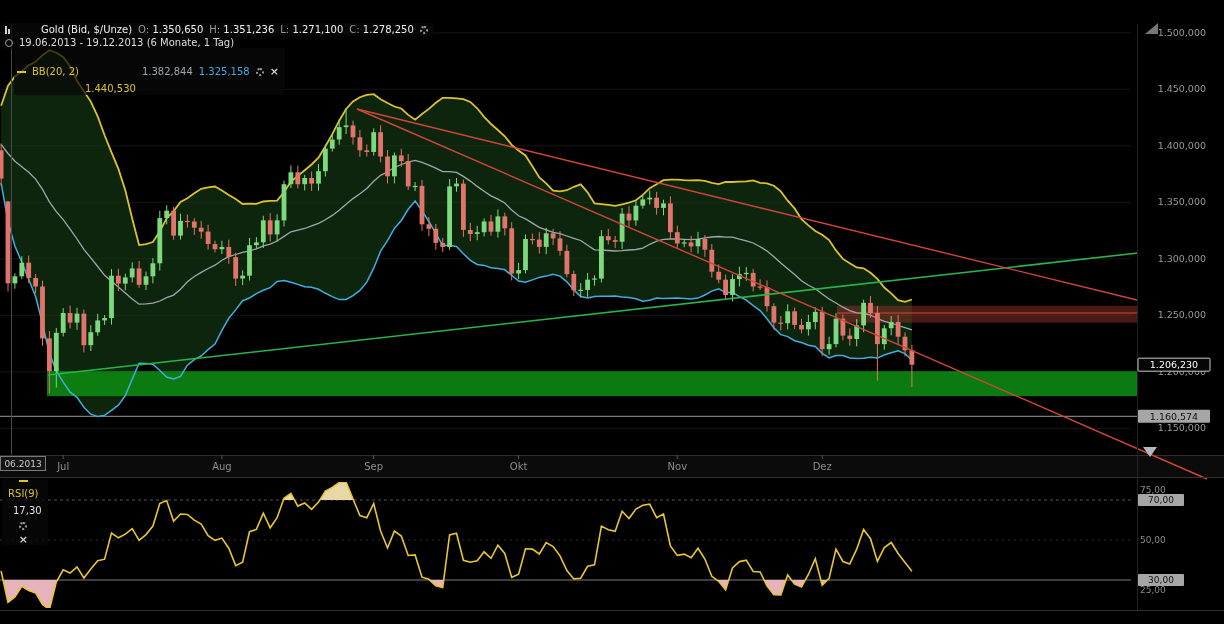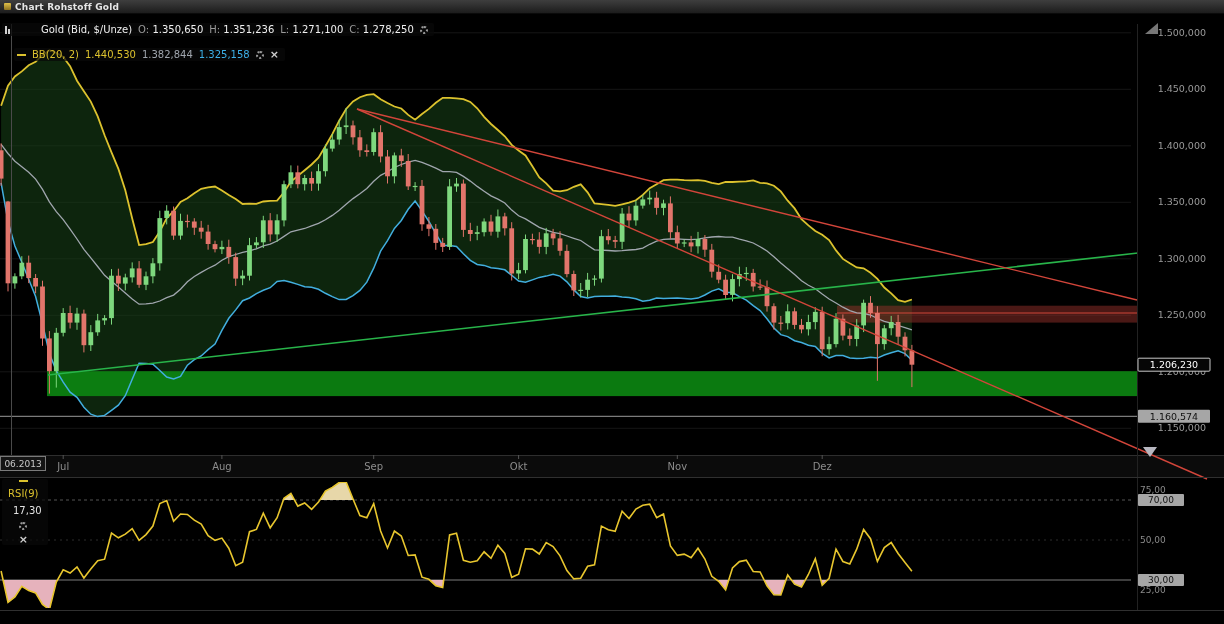--- a/index.html
+++ b/index.html
@@ -24,33 +24,29 @@
   .lrsi{top:479px;left:2px;flex-direction:column;}
   .gear{box-sizing:border-box;width:8px;height:8px;border:2px dotted #9a9a9a;border-radius:50%;display:inline-block;}
   .xbtn{color:#cfcfcf;font-size:11px;font-weight:bold;line-height:8px;}
   .cicon{display:inline-flex;align-items:flex-end;gap:1px;}
   .cicon i{display:inline-block;width:2px;background:#d0d0d0;}
   .cicon i:first-child{height:8px;}
   .cicon i:last-child{height:5px;}
   .clock{box-sizing:border-box;width:8px;height:8px;border:1px solid #9a9a9a;border-radius:50%;display:inline-block;}
   .swatch{width:9px;height:2px;background:#dcc22e;display:inline-block;}
   .bbname,.rsiname{color:#dcc22e;}
-  .bbv1{color:#dcc22e;}
+  .bbv1{color:#dcc22e;margin-top:34px;}
   .bbv2{color:#a0a6ae;}
   .bbv3{color:#3db0e8;}
   .rsival{color:#e2e2e2;margin-left:8px;}
 </style>
 </head>
 <body>
 
 <div class="window">
-  <div class="titlebar">
-    <span class="win-icon"></span>
-    <span class="title">Chart Rohstoff Gold</span>
-  </div>
 
   <svg id="chart-svg" width="1224" height="624" viewBox="0 0 1224 624">
       <defs>
         <clipPath id="clip-rsi">
           <rect x="0" y="482" width="1138" height="126"></rect>
         </clipPath>
         <clipPath id="clip-over">
           <rect x="0" y="482" width="1131" height="18"></rect>
         </clipPath>
         <clipPath id="clip-under">
@@ -417,20 +413,24 @@
       <span class="v">1.350,650</span></span>
     <span><span class="k">H:</span>
       <span class="v">1.351,236</span></span>
     <span><span class="k">L:</span>
       <span class="v">1.271,100</span></span>
     <span><span class="k">C:</span>
       <span class="v">1.278,250</span></span>
     <span class="gear"></span>
   </div>
 
+  <div class="legend l2">
+    <span class="clock"></span>
+    <span>19.06.2013 - 19.12.2013 (6 Monate, 1 Tag)</span>
+  </div>
 
   <div class="legend l3">
     <span class="swatch"></span>
     <span class="bbname">BB(20, 2)</span>
     <span class="bbv1">1.440,530</span>
     <span class="bbv2">1.382,844</span>
     <span class="bbv3">1.325,158</span>
     <span class="gear"></span>
     <span class="xbtn">×</span>
   </div>

